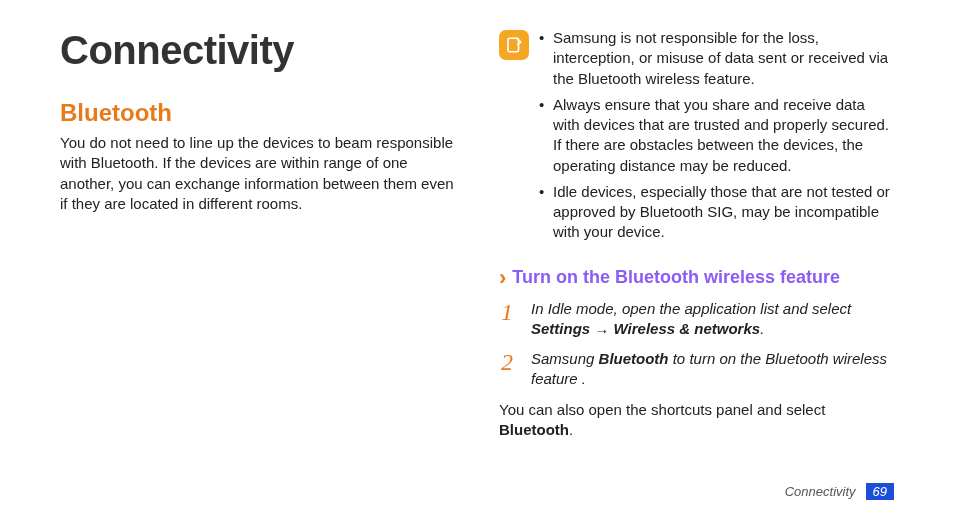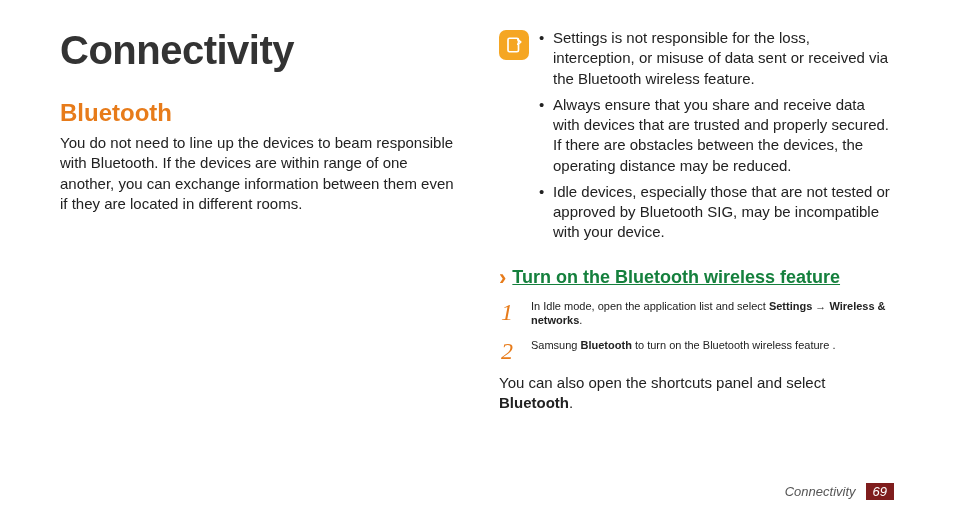--- a/index.html
+++ b/index.html
@@ -81,58 +81,58 @@
   }
   .chevron {
     color: #e77b1a;
     font-size: 22px;
     font-weight: 700;
     line-height: 1;
   }
   .subhead {
     font-size: 18px;
     font-weight: 700;
-    color: #15803d;
-    text-decoration: underline;
+    color: #8b5cf6;
   }
   .step {
     display: flex;
     gap: 12px;
     margin-bottom: 10px;
     padding-left: 2px;
   }
   .step-num {
     font-family: Georgia, "Times New Roman", serif;
     font-style: italic;
     font-size: 24px;
     color: #e77b1a;
     flex: 0 0 18px;
     line-height: 1;
     padding-top: 1px;
   }
   .step-text {
     flex: 1;
-    font-size: 11px;
+    font-size: 15px;
     line-height: 1.35;
+    font-style: italic;
   }
   .footer {
     position: absolute;
     bottom: 18px;
     right: 60px;
     display: flex;
     align-items: center;
     gap: 10px;
     font-size: 13px;
   }
   .footer-label {
     font-style: italic;
     color: #555;
   }
   .footer-page {
-    background: #7f1d1d;
+    background: #1d4ed8;
     color: #fff;
     padding: 1px 7px;
     font-style: italic;
     font-size: 13px;
   }
   b { font-weight: 700; }
 </style>
 </head>
 <body>
 
@@ -147,21 +147,21 @@
     <div class="note-box">
       <div class="note-icon">
         <svg viewBox="0 0 24 24" fill="none" stroke="#fff" stroke-width="2.2">
           <rect x="4" y="3" width="14" height="18" rx="2"></rect>
           <path d="M17 5l4 3-4 3" stroke-linecap="round" stroke-linejoin="round"></path>
         </svg>
       </div>
       <div class="note-bullets">
         <div class="note-bullet">
           <div class="dot">•</div>
-          <div class="txt">Settings is not responsible for the loss, interception, or misuse of data sent or received via the Bluetooth wireless feature.</div>
+          <div class="txt">Samsung is not responsible for the loss, interception, or misuse of data sent or received via the Bluetooth wireless feature.</div>
         </div>
         <div class="note-bullet">
           <div class="dot">•</div>
           <div class="txt">Always ensure that you share and receive data with devices that are trusted and properly secured. If there are obstacles between the devices, the operating distance may be reduced.</div>
         </div>
         <div class="note-bullet">
           <div class="dot">•</div>
           <div class="txt">Idle devices, especially those that are not tested or approved by Bluetooth SIG, may be incompatible with your device.</div>
         </div>
       </div>

